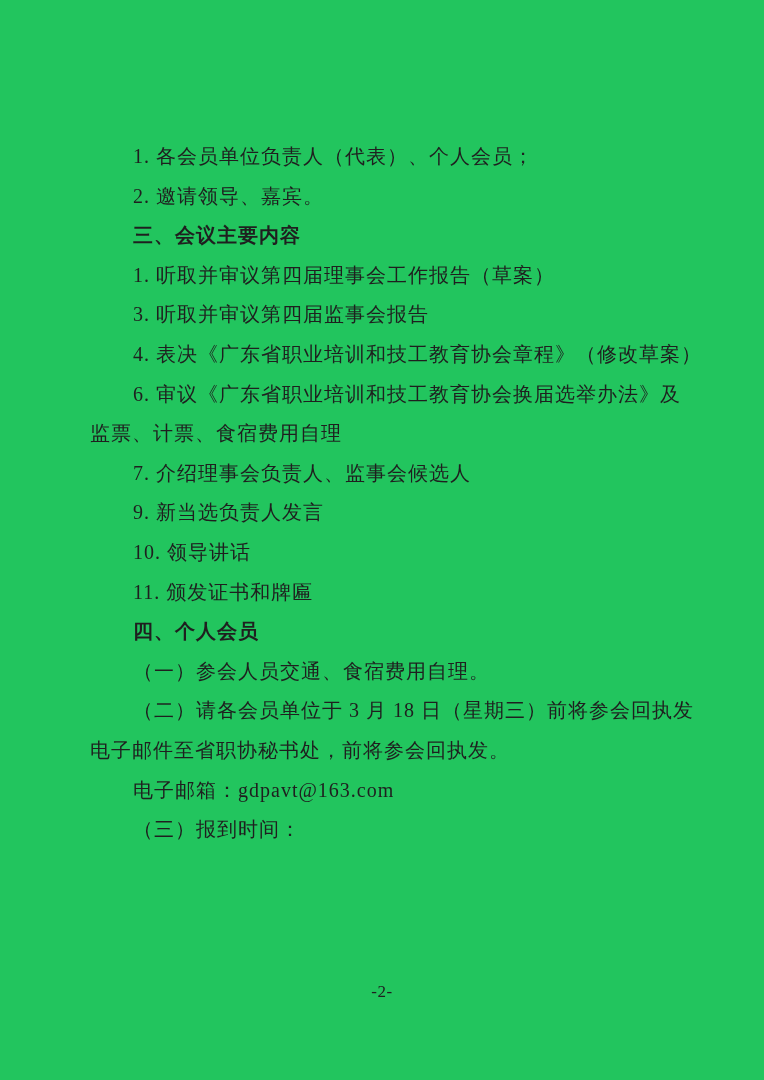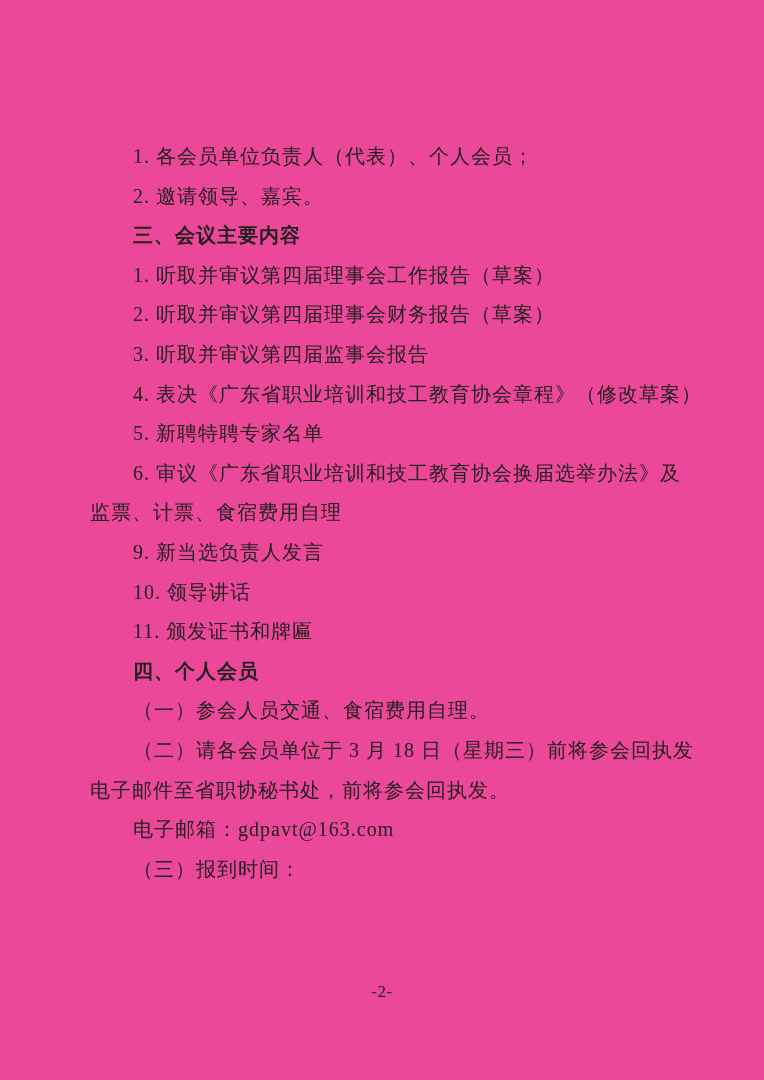--- a/index.html
+++ b/index.html
@@ -4,21 +4,21 @@
 <style>
   html, body {
     margin: 0;
     padding: 0;
     background: #ffffff;
   }
   .page {
     position: relative;
     width: 764px;
     height: 1080px;
-    background: #ec4899;
+    background: #22c55e;
     color: #1f1f1f;
     font-family: "Liberation Serif", serif;
     overflow: hidden;
   }
   .doc-body {
     position: absolute;
     top: 137px;
     left: 90px;
     width: 582px;
   }
@@ -58,26 +58,25 @@
 </style>
 </head>
 <body>
 
 <div class="page">
   <div class="doc-body" id="doc-body">
       <p class="line item">1. 各会员单位负责人（代表）、个人会员；</p>
       <p class="line item">2. 邀请领导、嘉宾。</p>
       <p class="line heading">三、会议主要内容</p>
       <p class="line item">1.  听取并审议第四届理事会工作报告（草案）</p>
-      <p class="line item">2.  听取并审议第四届理事会财务报告（草案）</p>
       <p class="line item">3.  听取并审议第四届监事会报告</p>
       <p class="line item">4. 表决《广东省职业培训和技工教育协会章程》（修改草案）</p>
-      <p class="line item">5.  新聘特聘专家名单</p>
       <p class="line item">6. 审议《广东省职业培训和技工教育协会换届选举办法》及</p>
       <p class="line continuation">监票、计票、食宿费用自理</p>
+      <p class="line item">7.  介绍理事会负责人、监事会候选人</p>
       <p class="line item">9.  新当选负责人发言</p>
       <p class="line item">10.  领导讲话</p>
       <p class="line item">11.  颁发证书和牌匾</p>
       <p class="line heading">四、个人会员</p>
       <p class="line item">（一）参会人员交通、食宿费用自理。</p>
       <p class="line item">（二）请各会员单位于 3 月 18 日（星期三）前将参会回执发</p>
       <p class="line continuation">电子邮件至省职协秘书处，前将参会回执发。</p>
       <p class="line item">电子邮箱：gdpavt@163.com</p>
       <p class="line item">（三）报到时间：</p>
     </div>

